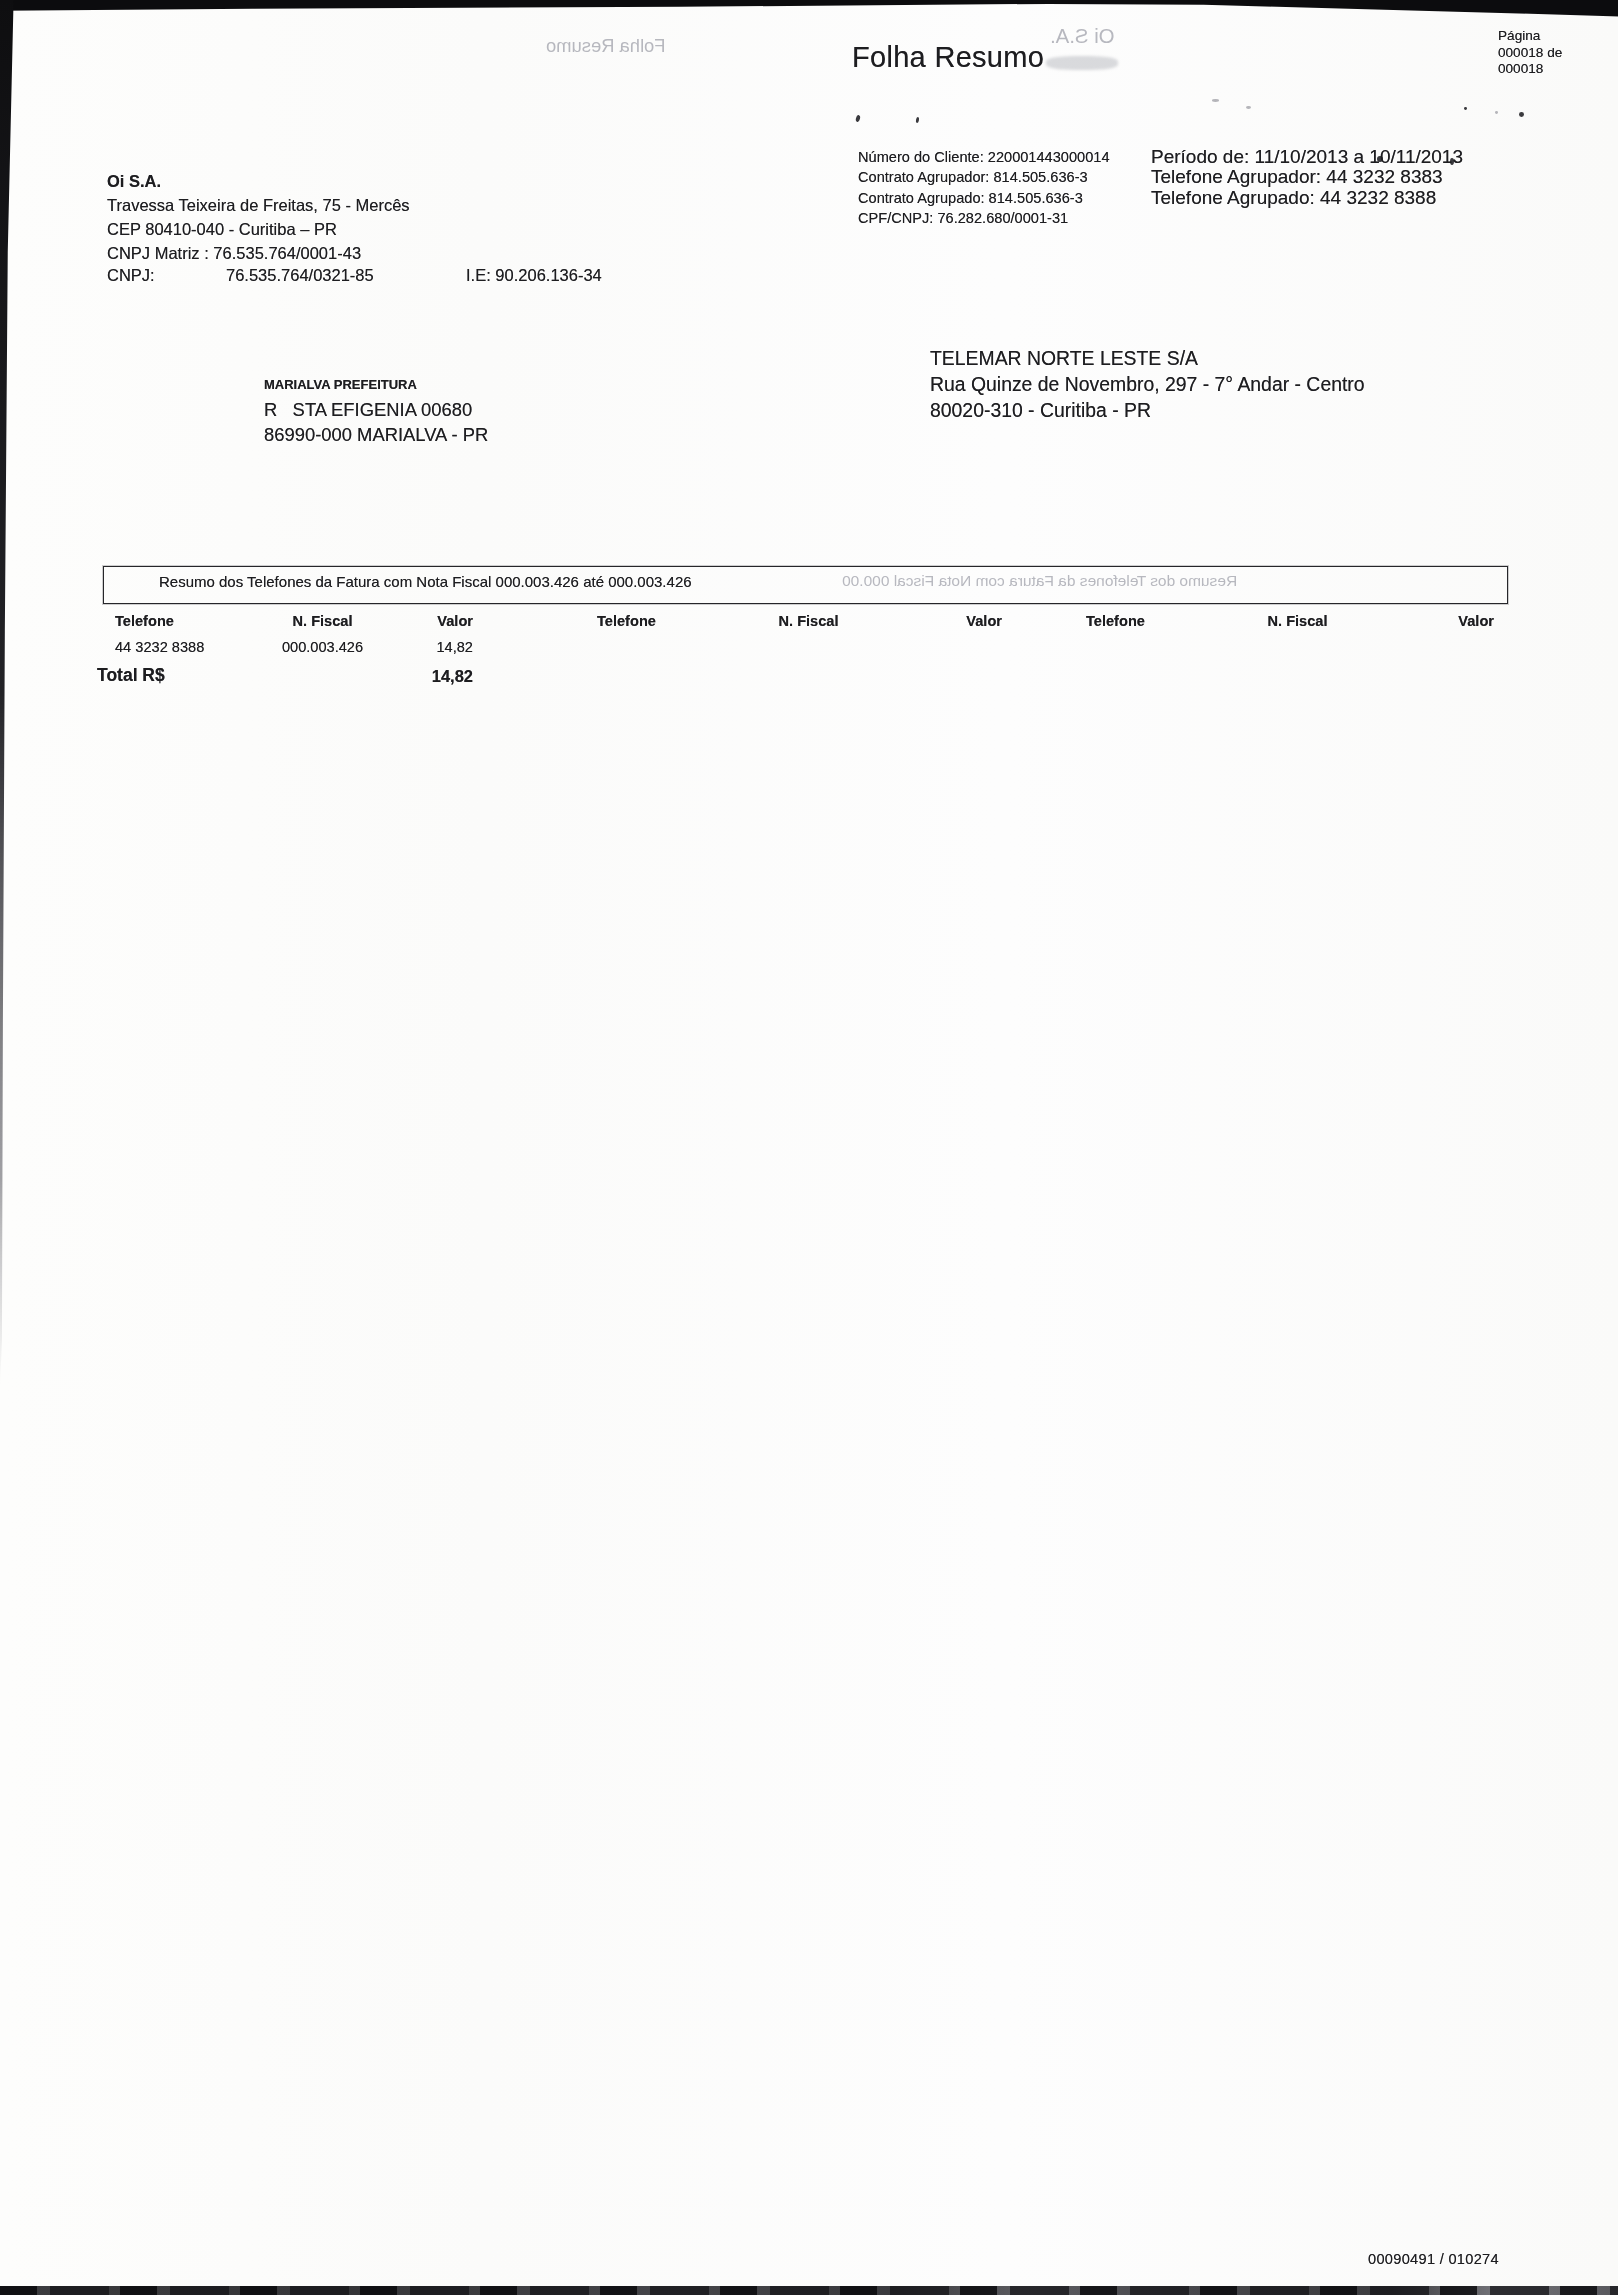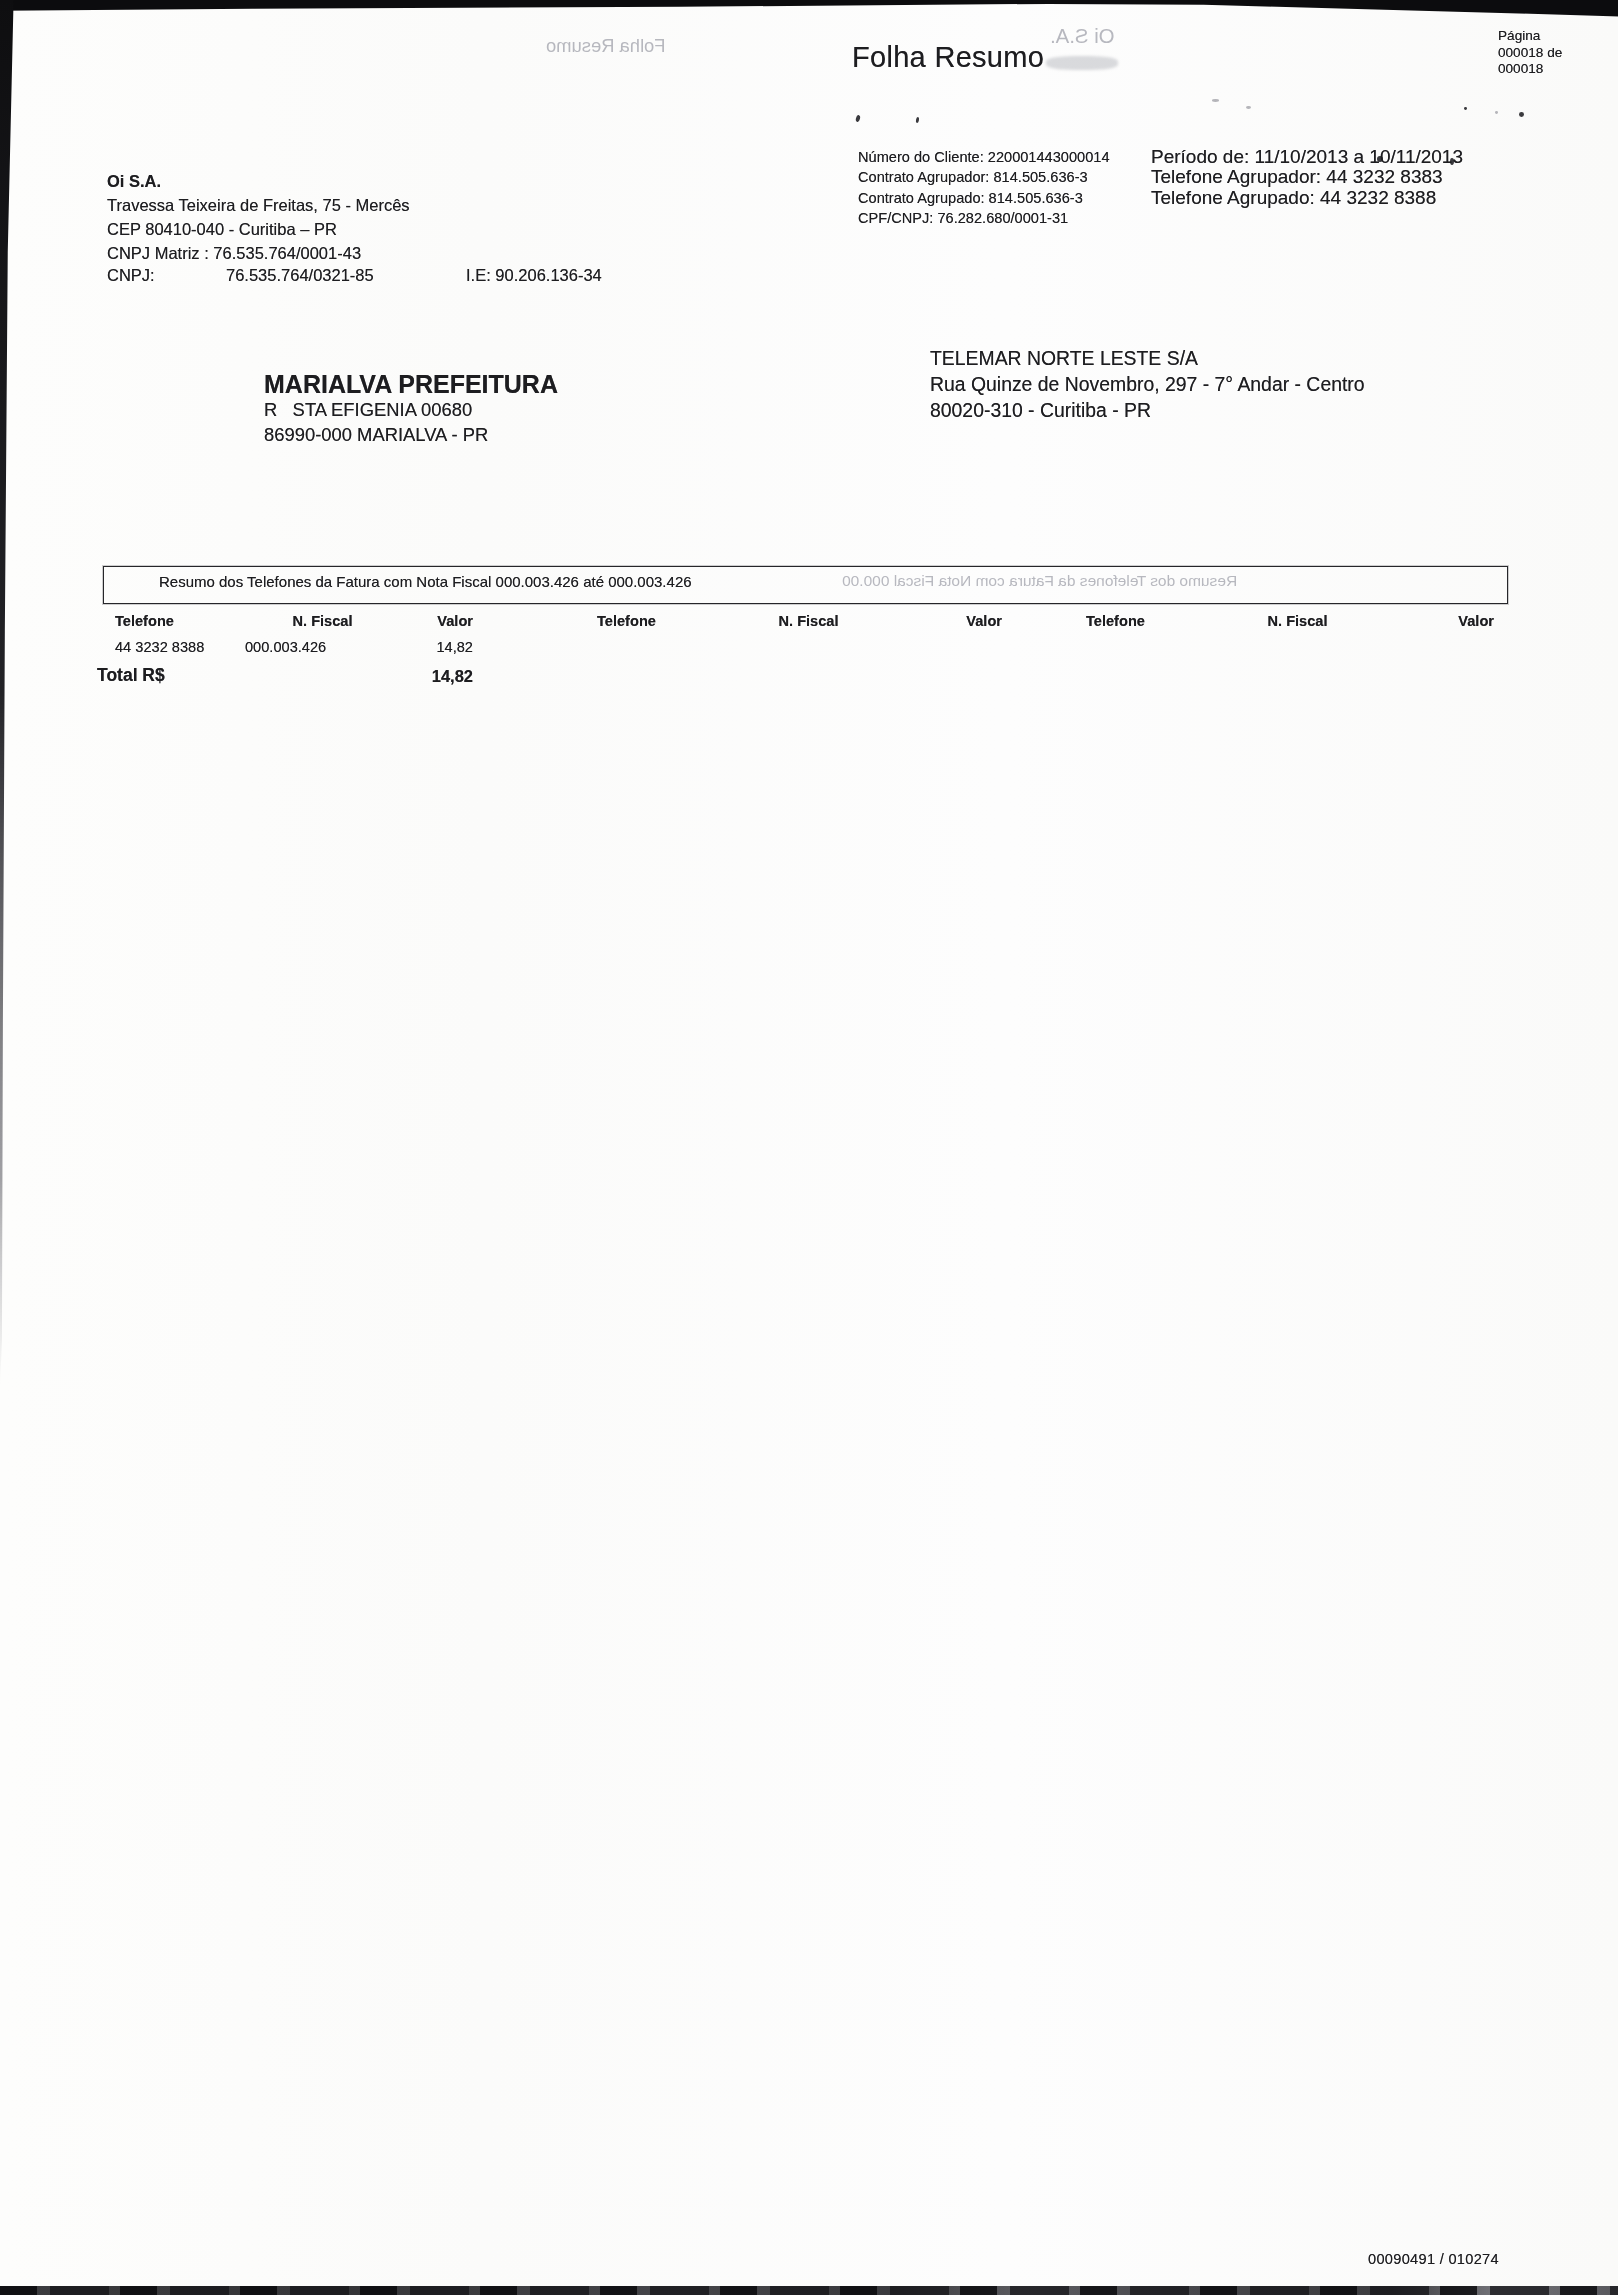--- a/index.html
+++ b/index.html
@@ -112,42 +112,42 @@
   <div class="abs scan-text" style="left:226px;top:266px;font-size:16.5px;text-align:right;">76.535.764/0321-85</div>
   <div class="abs scan-text" style="left:466px;top:266px;font-size:16.5px;">I.E: 90.206.136-34</div>
 
   <div class="abs" style="left:930px;top:345px;font-size:19.4px;line-height:26px;">
     <div class="scan-text">TELEMAR NORTE LESTE S/A</div>
     <div class="scan-text">Rua Quinze de Novembro, 297 - 7° Andar - Centro</div>
     <div class="scan-text">80020-310 - Curitiba - PR</div>
   </div>
 
   <div class="abs" style="left:264px;top:372px;font-size:18.4px;line-height:25px;">
-    <div class="scan-text b" style="font-size:25px;">MARIALVA PREFEITURA</div>
+    <div class="scan-text b" style="font-size:13px;">MARIALVA PREFEITURA</div>
     <div class="scan-text ws-pre">R   STA EFIGENIA 00680</div>
     <div class="scan-text">86990-000 MARIALVA - PR</div>
   </div>
 
   <div class="abs summary-box"></div>
   <div class="abs scan-text" style="left:116px;top:573px;font-size:15px;margin-left:43px;">Resumo dos Telefones da Fatura com Nota Fiscal 000.003.426 até 000.003.426</div>
 
   <div>
 
     <div class="abs cell scan-text b" style="left:115px;top:613px;width:146px;font-size:14.6px;">Telefone</div>
     <div class="abs cell scan-text b" style="left:245px;top:613px;width:155px;font-size:14.6px;text-align:center;">N. Fiscal</div>
     <div class="abs cell scan-text b" style="left:376px;top:613px;width:97px;font-size:14.6px;text-align:right;">Valor</div>
     <div class="abs cell scan-text b" style="left:597px;top:613px;width:146px;font-size:14.6px;">Telefone</div>
     <div class="abs cell scan-text b" style="left:731px;top:613px;width:155px;font-size:14.6px;text-align:center;">N. Fiscal</div>
     <div class="abs cell scan-text b" style="left:905px;top:613px;width:97px;font-size:14.6px;text-align:right;">Valor</div>
     <div class="abs cell scan-text b" style="left:1086px;top:613px;width:146px;font-size:14.6px;">Telefone</div>
     <div class="abs cell scan-text b" style="left:1220px;top:613px;width:155px;font-size:14.6px;text-align:center;">N. Fiscal</div>
     <div class="abs cell scan-text b" style="left:1397px;top:613px;width:97px;font-size:14.6px;text-align:right;">Valor</div>
 
     <div class="abs cell scan-text" style="left:115px;top:639px;width:146px;font-size:14.6px;">44 3232 8388</div>
-    <div class="abs cell scan-text" style="left:245px;top:639px;width:155px;font-size:14.6px;text-align:left;">000.003.426</div>
+    <div class="abs cell scan-text" style="left:245px;top:639px;width:155px;font-size:14.6px;text-align:center;">000.003.426</div>
     <div class="abs cell scan-text" style="left:376px;top:639px;width:97px;font-size:14.6px;text-align:right;">14,82</div>
 
     <div class="abs cell scan-text b" style="left:97px;top:666px;width:194px;font-size:17.5px;">Total R$</div>
     <div class="abs cell scan-text b" style="left:376px;top:667px;width:97px;font-size:16.5px;text-align:right;">14,82</div>
   </div>
 
   <div class="abs scan-text" style="left:1368px;top:2251px;font-size:14.6px;letter-spacing:0.3px;">00090491 / 010274</div>
 
 </div>
 

